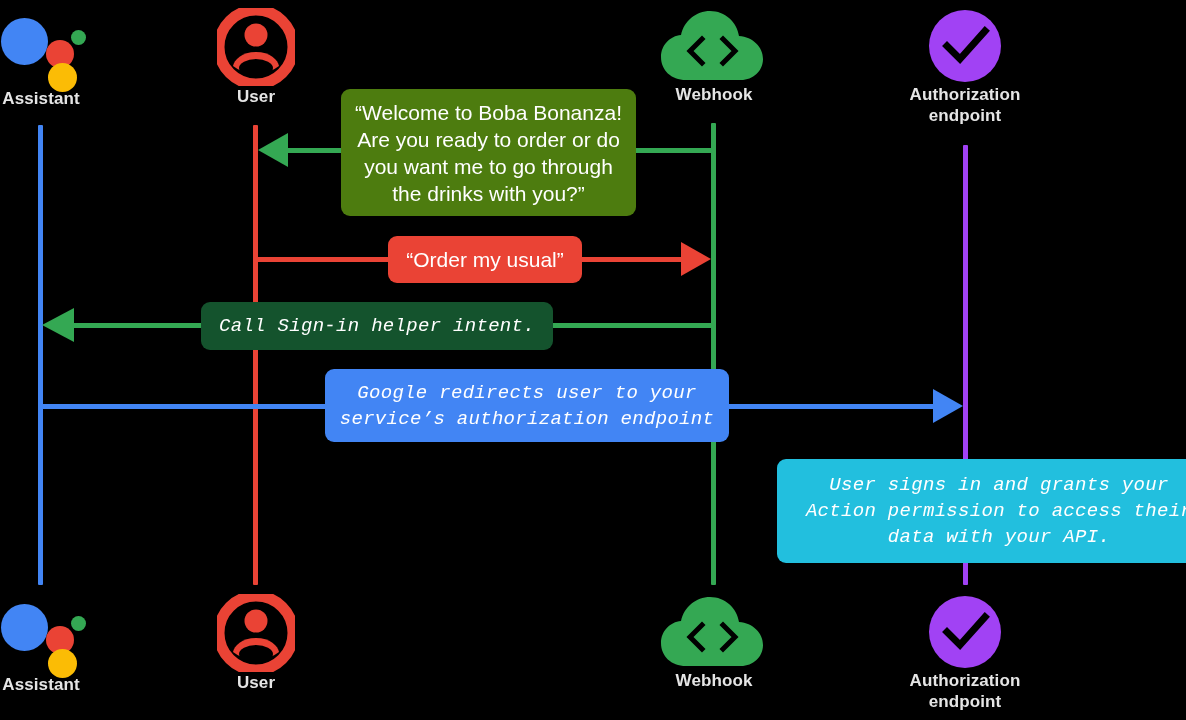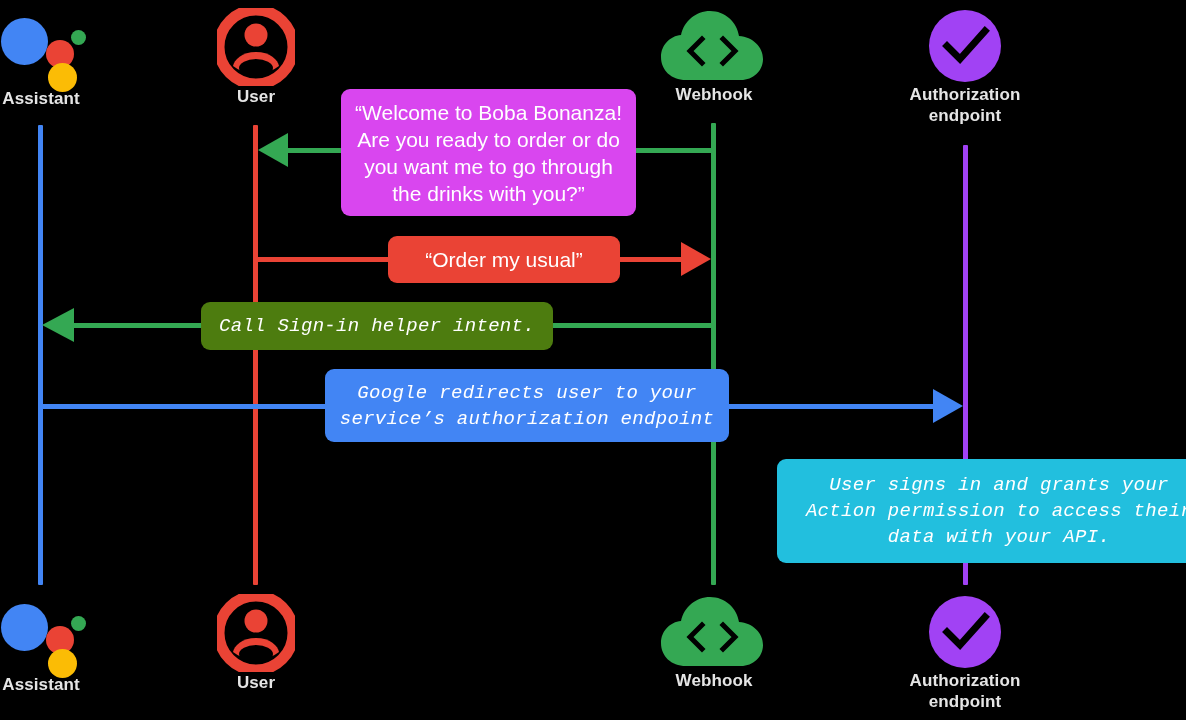--- a/index.html
+++ b/index.html
@@ -121,32 +121,32 @@
 
   <div class="msg-line" style="left:256px; top:257px; width:425px; background:#ea4335;"></div>
   <div class="arrow-head arrow-right" style="left:681px; top:242px; border-left:30px solid #ea4335;"></div>
 
   <div class="msg-line" style="left:72px; top:323px; width:644px; background:#34a853;"></div>
   <div class="arrow-head arrow-left" style="left:42px; top:308px; border-right:32px solid #34a853;"></div>
 
   <div class="msg-line" style="left:40px; top:404px; width:895px; background:#4285f4;"></div>
   <div class="arrow-head arrow-right" style="left:933px; top:389px; border-left:30px solid #4285f4;"></div>
 
-  <div class="bubble bubble-sans" style="left:341px; top:89px; width:295px; height:127px; background:#d946ef;text-align:center;">
+  <div class="bubble bubble-sans" style="left:341px; top:89px; width:295px; height:127px; background:#4d7c0f;text-align:center;">
     <span>“Welcome to Boba Bonanza!
 Are you ready to order or do
 you want me to go through
 the drinks with you?”</span>
   </div>
 
-  <div class="bubble bubble-sans" style="left:388px; top:236px; width:232px; height:47px; background:#ea4335;">
+  <div class="bubble bubble-sans" style="left:388px; top:236px; width:194px; height:47px; background:#ea4335;">
     <span>“Order my usual”</span>
   </div>
 
-  <div class="bubble bubble-mono" style="left:201px; top:302px; width:352px; height:48px; background:#4d7c0f;">
+  <div class="bubble bubble-mono" style="left:201px; top:302px; width:352px; height:48px; background:#14532d;">
     <span>Call Sign-in helper intent.</span>
   </div>
 
   <div class="bubble bubble-mono" style="left:303px; top:369px; width:404px; height:73px; background:#4285f4;margin-left:22px;">
     <span>Google redirects user to your
 service’s authorization endpoint</span>
   </div>
 
   <div class="bubble bubble-mono" style="left:741px; top:459px; width:444px; height:104px; background:#22bfde;margin-left:36px;">
     <span>User signs in and grants your

